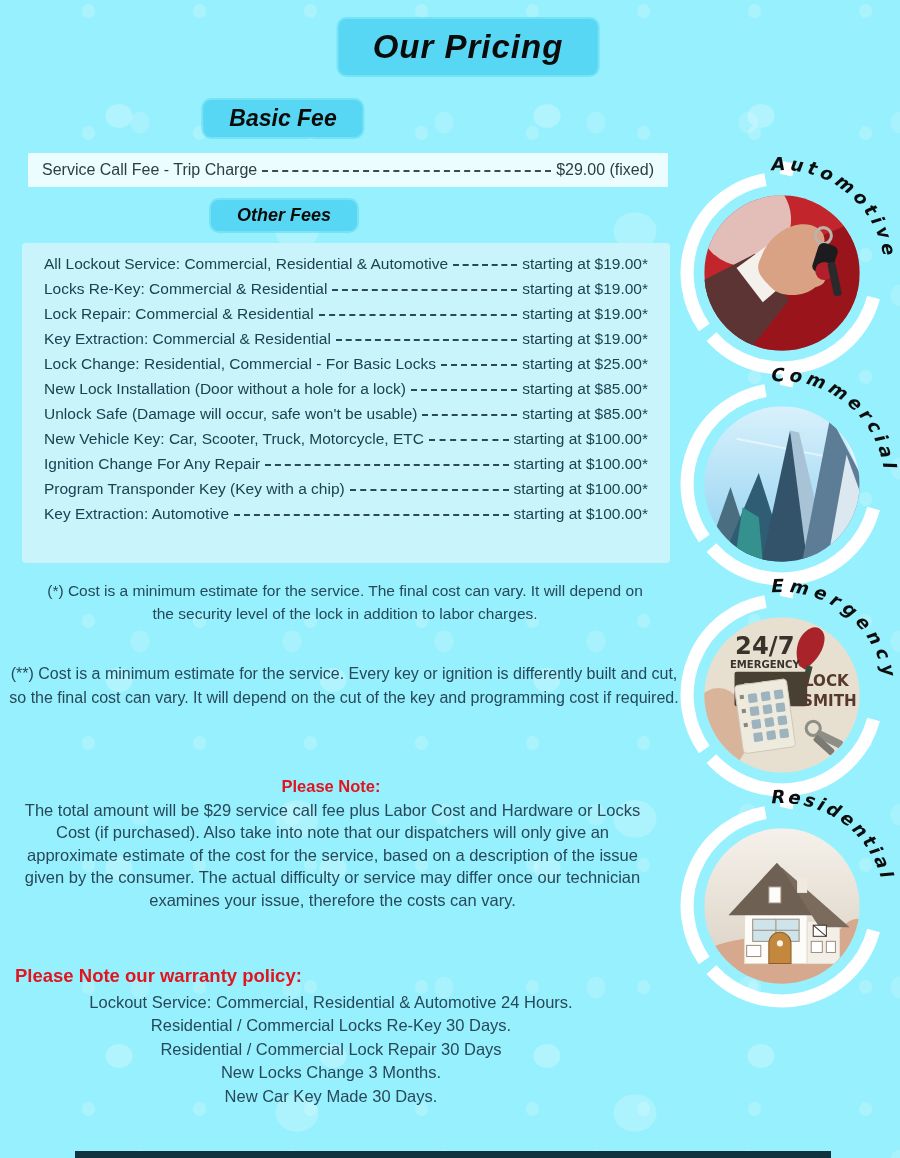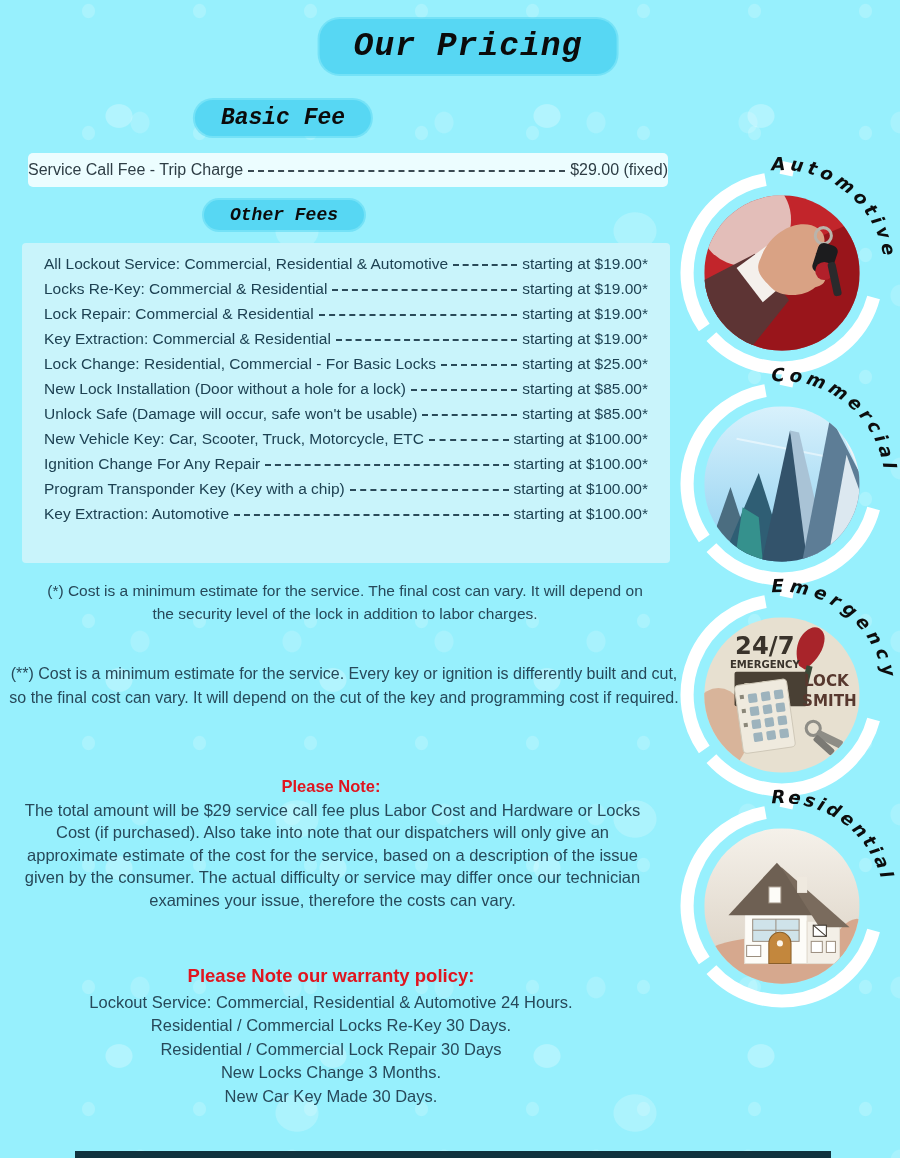--- a/index.html
+++ b/index.html
@@ -14,37 +14,37 @@
       radial-gradient(rgba(255,255,255,.20) 21px, rgba(255,255,255,0) 22px),
       radial-gradient(rgba(255,255,255,.16) 9px, rgba(255,255,255,0) 10px),
       radial-gradient(rgba(255,255,255,.18) 6px, rgba(255,255,255,0) 7px);
     background-size:214px 188px, 338px 294px, 152px 173px, 111px 122px;
     background-position:12px 22px, 128px 84px, 64px 36px, 33px 72px;
     color:#1d4152;
   }
   .pill{
     position:absolute;
     background:#57d7f3;
-    border-radius:20px;
+    border-radius:8px;
     color:#0b0b0b;
     font-weight:bold;font-style:italic;
-    font-family:Liberation Mono, monospace;
+    font-family:Liberation Sans, sans-serif;
     white-space:nowrap;
     transform:translateX(-50%);
     box-shadow:0 0 0 2px rgba(87,215,243,.55);
   }
   .title-pill{left:468px;top:19px;font-size:33px;padding:9px 34px;letter-spacing:1px;}
   .h-basic{left:283px;top:100px;font-size:23px;padding:5px 26px;}
   .h-other{left:284px;top:200px;font-size:18px;padding:5px 26px;}
 
   .fee-row{
     position:absolute;left:28px;top:153px;width:640px;height:34px;
-    background:rgba(255,255,255,.82);border-radius:5px;
+    background:rgba(255,255,255,.82);border-radius:0;
     display:flex;align-items:center;
-    font-size:16px;color:#2e3d45;padding:0 0;box-sizing:border-box;
+    font-size:16px;color:#2e3d45;padding:0 14px;box-sizing:border-box;
   }
   .leader{flex:1 1 auto;height:0;border-bottom:2px dashed #3a4a52;margin:0 5px;position:relative;top:1px;}
 
   .panel{
     position:absolute;left:22px;top:243px;width:648px;height:320px;
     background:#c9f4fb;border-radius:4px;box-sizing:border-box;
     padding:8px 22px 0 22px;
   }
   .svc-row{display:flex;align-items:center;height:25px;font-size:15.5px;color:#1d4152;}
   .svc-row .leader{border-bottom-color:#2a4a59;}
@@ -53,21 +53,21 @@
 
   .note{position:absolute;text-align:center;font-size:15.5px;line-height:1.48;color:#27495a;}
   .fn-star{left:42px;top:580px;width:606px;}
   .fn-2star{left:8px;top:662px;width:672px;font-size:16px;}
 
   .pn-head{position:absolute;left:20px;top:777px;width:622px;text-align:center;
     color:#e0151f;font-weight:bold;font-size:16.5px;}
   .pn-body{position:absolute;left:20px;top:799px;width:625px;text-align:center;
     font-size:16.5px;line-height:1.36;color:#27495a;}
 
-  .w-head{position:absolute;left:15px;top:965px;width:632px;text-align:center;
+  .w-head{position:absolute;left:15px;top:965px;width:632px;
     color:#e0151f;font-weight:bold;font-size:18.5px;}
   .w-lines{position:absolute;left:15px;top:991px;width:632px;text-align:center;
     font-size:16.5px;line-height:1.36;color:#27495a;}
   .w-lines div{margin-bottom:1px;}
 
   .svc-card{position:absolute;width:222px;height:222px;left:676px;}
   .svc-card svg{overflow:visible;}
   .card-0{top:157px;}
   .card-1{top:368px;}
   .card-2{top:579px;}

